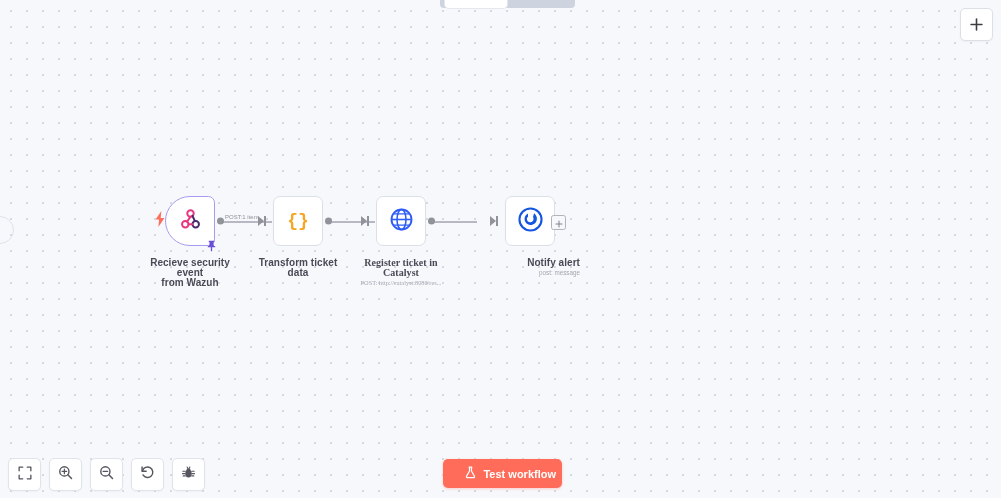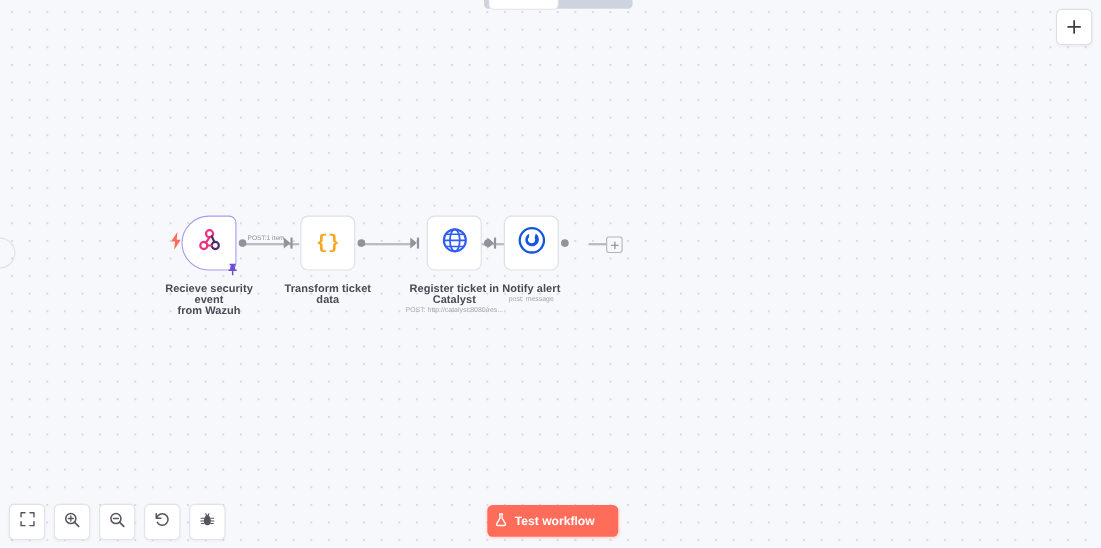--- a/index.html
+++ b/index.html
@@ -242,21 +242,21 @@
     height: 29px;
     background: #ff6d5a;
     border: none;
     border-radius: 5px;
     color: #ffffff;
     font-size: 11px;
     font-weight: 700;
     font-family: "Liberation Sans", sans-serif;
     display: flex;
     align-items: center;
-    justify-content: flex-start;
+    justify-content: flex-end;
     gap: 6px;
     cursor: pointer;
     box-shadow: 0 1px 3px rgba(255,109,90,0.3);
   }
 </style>
 </head>
 <body>
 
 <div id="canvas">
 
@@ -317,39 +317,39 @@
         <span class="node-icon">
           <svg width="26" height="26" viewBox="0 0 26 26">
             <text x="13" y="19.5" font-family="&quot;Liberation Mono&quot;, monospace" font-size="18" font-weight="700" fill="#f5a623" text-anchor="middle">{}</text>
           </svg>
         </span>
         <span class="endpoint out"></span>
       </div>
       <div class="node-label">Transform ticket data</div>
     </div>
 
-    <div class="node-wrap" style="left:363px; top:196px;">
+    <div class="node-wrap" style="left:351px; top:196px;font-family:Liberation Serif, serif;">
       <div class="node-box">
         <span class="in-bar"></span>
         <span class="in-arrow" style="left:-16px;"></span>
         <span class="node-icon">
           <svg width="25" height="25" viewBox="0 0 24 24">
             <circle cx="12" cy="12" r="9.6" fill="none" stroke="#2e5cf6" stroke-width="1.8"></circle>
             <ellipse cx="12" cy="12" rx="4.3" ry="9.6" fill="none" stroke="#2e5cf6" stroke-width="1.5"></ellipse>
             <path d="M2.4 12 H21.6" stroke="#2e5cf6" stroke-width="1.5"></path>
             <path d="M4.1 6.6 H19.9 M4.1 17.4 H19.9" stroke="#2e5cf6" stroke-width="1.3"></path>
           </svg>
         </span>
         <span class="endpoint out"></span>
       </div>
       <div class="node-label">Register ticket in Catalyst</div>
       <div class="node-sub">POST: http://catalyst:8080/res...</div>
     </div>
 
-    <div class="node-wrap" style="left:433px; top:196px;">
+    <div class="node-wrap" style="left:480px; top:196px;text-align:right;">
       <div class="node-box">
         <span class="in-bar"></span>
         <span class="in-arrow" style="left:-16px;"></span>
         <span class="node-icon">
           <svg width="25" height="25" viewBox="0 0 24 24">
             <path d="M12 1.4 C6.1 1.4 1.4 6.1 1.4 12 C1.4 17.9 6.1 22.6 12 22.6 C17.9 22.6 22.6 17.9 22.6 12 C22.6 6.1 17.9 1.4 12 1.4 Z" fill="none" stroke="#1456e0" stroke-width="2"></path>
             <path d="M15.4 6.0 C17.3 7.3 18.4 9.5 18.1 11.9 C17.7 15.1 14.9 17.4 11.7 17.2 C8.6 17.0 6.2 14.4 6.3 11.3 C6.4 9.1 7.7 7.2 9.6 6.3 L9.6 9.3 C8.9 9.9 8.5 10.8 8.6 11.7 C8.7 13.4 10.2 14.7 11.9 14.6 C13.6 14.5 14.9 13.1 14.9 11.4 C14.9 10.8 14.7 10.2 14.4 9.7 Z" fill="#1456e0"></path>
           </svg>
         </span>
         <span class="endpoint out"></span>

